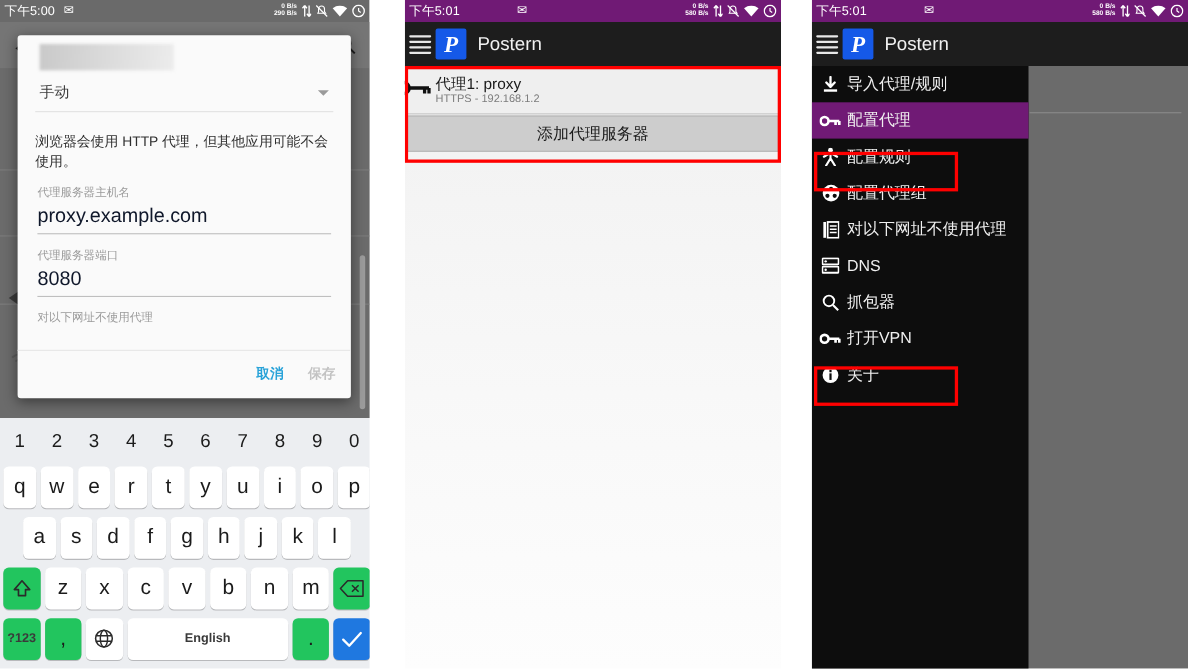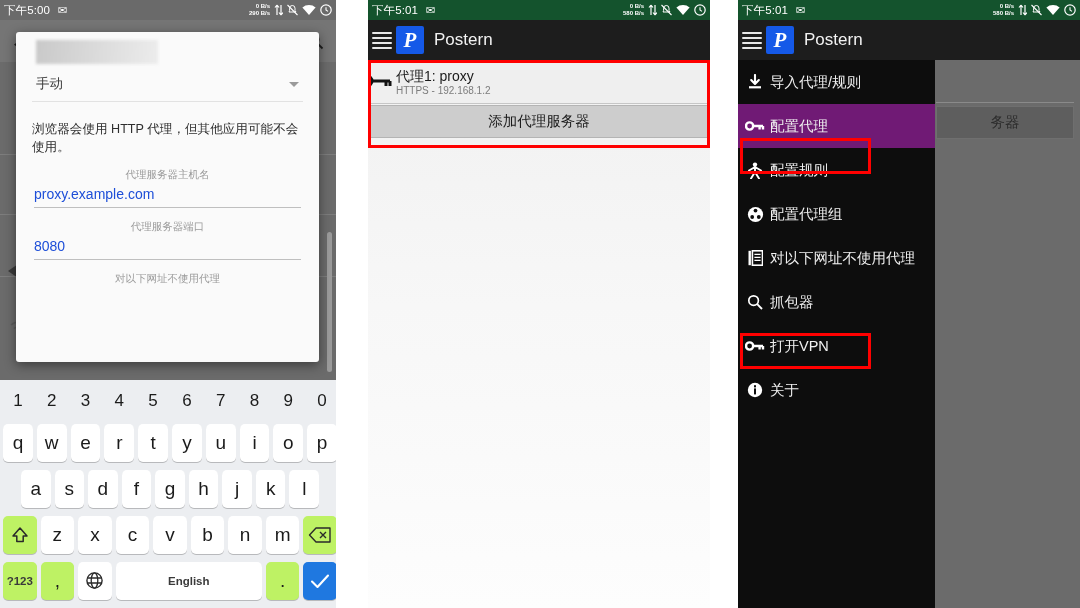--- a/index.html
+++ b/index.html
@@ -17,21 +17,21 @@
   #panel2 { left: 368px; width: 342px; }
   #panel3 { left: 738px; width: 342px; }
 
   
   .statusbar {
     position: relative; height: 20px; width: 100%;
     display: flex; align-items: center;
     color: #fff; font-size: 11px; padding: 0 4px;
   }
   .sb-dim  { background: #6a6a6a; }
-  .sb-dark { background: #14532d; }
+  .sb-dark { background: #701a75; gap: 44px; }
   .sb-time { font-size: 11.5px; letter-spacing: .1px; font-weight: 400; }
   .sb-icon-mail { margin-left: 8px; font-size: 11px; line-height: 1; }
   .sb-right { margin-left: auto; display: flex; align-items: center; gap: 4px; }
   .sb-rates { display: flex; flex-direction: column; align-items: flex-end;
               font-size: 6px; line-height: 7.5px; font-weight: 700; }
   .sb-ic { display: inline-block; }
   .sb-ic svg { display: block; }
 
   
   .p1-bg { position: absolute; inset: 20px 0 228px 0; background: #6f6f6f; }
@@ -61,38 +61,38 @@
   .dlg-spinner {
     position: relative; margin: 6px 16px 0 16px; padding: 5px 4px 8px 4px;
     border-bottom: 1px solid #e2e2e2; display:flex; align-items:center;gap:21px;
   }
   .dlg-spinner .val { font-size: 13.5px; color: #3c3c3c; }
   .caret { margin-left: auto; width: 0; height: 0;
            border-left: 5px solid transparent; border-right: 5px solid transparent;
            border-top: 5.5px solid #9a9a9a; }
   .dlg-note { margin: 18px 16px 0 16px; font-size: 12.6px; line-height: 18px; color: #2e2e2e; }
   .fld { margin: 12px 18px 0 18px; }
-  .fld .lbl { font-size: 10.5px; color: #9a9a9a; text-align: center; }
-  .fld .inp { margin-top: 4px; padding-bottom: 5px; font-size: 14px; color: #1d4ed8;
+  .fld .lbl { font-size: 10.5px; color: #9a9a9a; }
+  .fld .inp { margin-top: 4px; padding-bottom: 5px; font-size: 18px; color: #0f172a;
               border-bottom: 1px solid #bfbfbf; }
   .dlg-foot { margin-top: auto; border-top: 1px solid #e6e6e6; height: 44px;
               display: flex; align-items: center; justify-content: flex-end; padding-right: 14px; gap: 22px; }
   .btn-cancel { font-size: 12.5px; color: #28a2d8; font-weight: 700; }
   .btn-save   { font-size: 12.5px; color: #c3c3c3; font-weight: 700; }
 
   
   .kb { position: absolute; left:0; bottom:0; width: 340px; height: 228px; background:#eceef1;
         display:flex; flex-direction:column; padding: 2px 1px 4px 1px; }
   .kb-row { display:flex; flex: 1; align-items:center; justify-content:center; gap: 4px; padding: 0 2px; }
   .kb-row.nums { flex: .82; }
   .key { flex: 1; height: 38px; background:#fff; border-radius: 5px; display:flex;
          align-items:center; justify-content:center; font-size: 19px; color:#1b1b1b;
          box-shadow: 0 1px 0 rgba(0,0,0,.22); }
   .key.flat { background: transparent; box-shadow:none; height: 28px; font-size: 17px; }
-  .key.gray { background: #bef264; }
+  .key.gray { background: #22c55e; }
   .key.blue { background: #1f78e0; color:#fff; }
   .key.wide { flex: 3.4; }
   .key.sm { flex: .78; }
   .key.lbl { font-size: 11.5px; font-weight: 700; color:#3a3a3a; }
   .row3pad { padding: 0 20px; }
 
   
   .appbar { height: 40px; background:#1d1d1d; display:flex; align-items:center; padding-left: 2px; }
   .hamb { width: 20px; margin: 0 4px 0 2px; display:flex; flex-direction:column; gap:3px; }
   .hamb i { display:block; height: 2px; background:#e8e8e8; border-radius:1px; }
@@ -112,21 +112,21 @@
              background:#cdcdcd; border: 1px solid #b4b4b4; display:flex;
              align-items:center; justify-content:center; font-size: 14.5px; color:#1a1a1a; }
 
   
   .p3-scrim { position:absolute; top:60px; left:0; right:0; bottom:0; background:#6b6b6b; }
   .p3-item-ghost { position:absolute; left: 198px; right: 6px; top: 46px; height: 33px;
                    background:#5e5e5e; border:1px solid #6f6f6f; display:flex;
                    align-items:center; justify-content:center; color:#2c2c2c; font-size:14.5px; }
   .p3-line { position:absolute; left: 198px; right: 6px; top: 42px; height:1px; background:#8a8a8a; }
   .drawer { position:absolute; top:60px; left:0; width: 197px; bottom:0; background:#0d0d0d; }
-  .d-item { height: 44px; display:flex; align-items:center; padding-left: 6px; color:#f0f0f0; font-size:14.5px; gap: 4px; }
+  .d-item { height: 33px; display:flex; align-items:center; padding-left: 6px; color:#f0f0f0; font-size:14.5px; gap: 4px; }
   .d-item.active { background:#701a75; }
   .d-ic { width: 22px; display:flex; align-items:center; justify-content:center; flex: 0 0 22px; }
   .d-ic svg { display:block; }
   .d-redbox { position:absolute; left: 2px; width: 131px; height: 36px; border: 3px solid #ff0000; }
 </style>
 </head>
 <body>
 
 <div class="stage">
 
@@ -203,20 +203,24 @@
         <div class="inp">proxy.example.com</div>
       </div>
       <div class="fld">
         <div class="lbl">代理服务器端口</div>
         <div class="inp">8080</div>
       </div>
       <div class="fld noline">
         <div class="lbl">对以下网址不使用代理</div>
       </div>
 
+      <div class="dlg-foot">
+        <span class="btn-cancel">取消</span>
+        <span class="btn-save">保存</span>
+      </div>
     </div>
 
     <div class="kb">
       <div class="kb-row nums">
         <div class="key flat">1</div>
         <div class="key flat">2</div>
         <div class="key flat">3</div>
         <div class="key flat">4</div>
         <div class="key flat">5</div>
         <div class="key flat">6</div>
@@ -394,21 +398,20 @@
           <i></i>
           <i></i>
           <i></i>
         </div>
       <div class="logo">P</div>
       <div class="title">Postern</div>
     </div>
 
     <div class="p3-scrim">
       <div class="p3-line"></div>
-      <div class="p3-item-ghost">务器</div>
     </div>
 
     <div class="drawer">
       <div class="d-item">
         <span class="d-ic">
             <svg width="16" height="16" viewBox="0 0 16 16">
               <path d="M8 1 V9 M4.2 6 L8 10 L11.8 6" stroke="#fff" stroke-width="2.1" fill="none" stroke-linecap="round" stroke-linejoin="round"></path>
               <rect x="2" y="12.2" width="12" height="2.2" fill="#fff"></rect>
             </svg>
           </span>
@@ -448,20 +451,31 @@
             <svg width="15" height="16" viewBox="0 0 15 16">
               <rect x="0.5" y="0.8" width="2.4" height="14.4" fill="#fff"></rect>
               <rect x="4.4" y="0.8" width="10.1" height="14.4" fill="none" stroke="#fff" stroke-width="1.6"></rect>
               <path d="M6.4 4.4 H12.6 M6.4 7.4 H12.6 M6.4 10.4 H12.6" stroke="#fff" stroke-width="1.3"></path>
             </svg>
           </span>
         <span>对以下网址不使用代理</span>
       </div>
       <div class="d-item">
         <span class="d-ic">
+            <svg width="16" height="15" viewBox="0 0 16 15">
+              <rect x="0.6" y="0.8" width="14.8" height="5.6" rx="0.8" fill="none" stroke="#fff" stroke-width="1.7"></rect>
+              <rect x="0.6" y="8.4" width="14.8" height="5.6" rx="0.8" fill="none" stroke="#fff" stroke-width="1.7"></rect>
+              <circle cx="3.6" cy="3.6" r="1.1" fill="#fff"></circle>
+              <circle cx="3.6" cy="11.2" r="1.1" fill="#fff"></circle>
+            </svg>
+          </span>
+        <span>DNS</span>
+      </div>
+      <div class="d-item">
+        <span class="d-ic">
             <svg width="16" height="16" viewBox="0 0 16 16">
               <circle cx="6.6" cy="6.6" r="4.8" fill="none" stroke="#fff" stroke-width="1.7"></circle>
               <path d="M10.2 10.2 L15 15" stroke="#fff" stroke-width="1.9"></path>
             </svg>
           </span>
         <span>抓包器</span>
       </div>
       <div class="d-item">
         <span class="d-ic">
             <svg width="20" height="12" viewBox="0 0 20 12">

